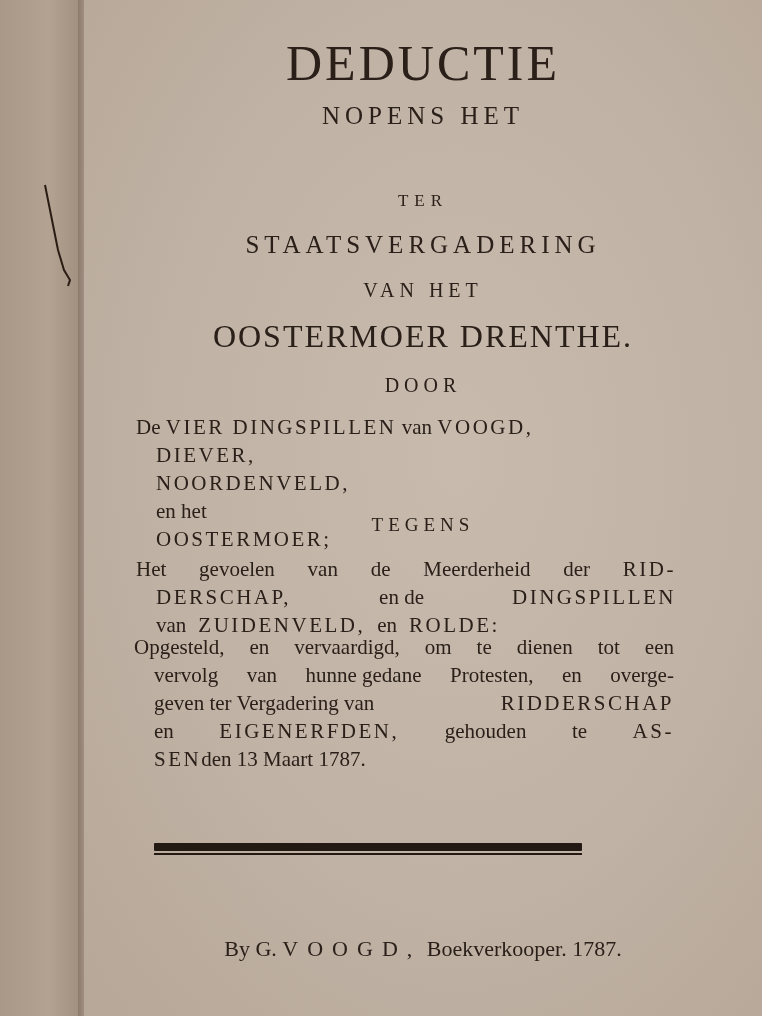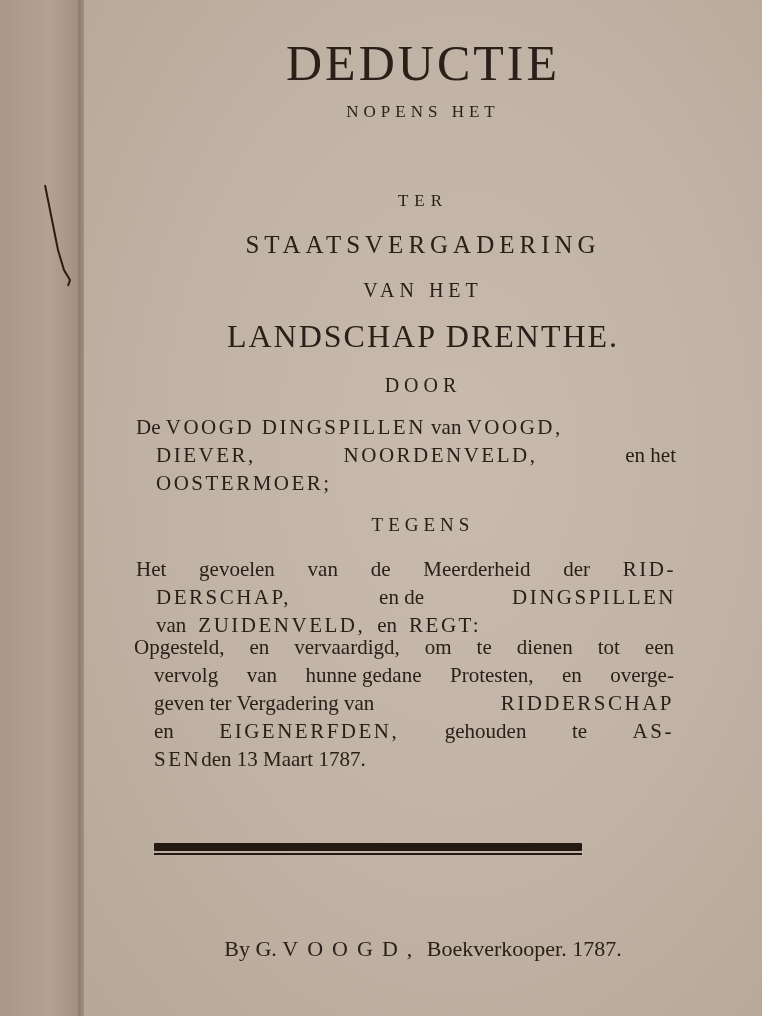--- a/index.html
+++ b/index.html
@@ -17,33 +17,33 @@
     position: absolute; left: 78px; top: 0; width: 8px; height: 1016px;
     background: linear-gradient(90deg, #8c7a6b 0%, #a6968a 100%);
   }
   .tear { position: absolute; left: 40px; top: 180px; width: 40px; height: 110px; }
   .title-page {
     position: absolute; left: 84px; top: 0; width: 678px; height: 1016px;
     background: radial-gradient(ellipse at 55% 45%, #c8bbae 0%, #c0b2a4 55%, #b6a798 100%);
   }
   .line { position: absolute; left: 0; width: 678px; text-align: center; white-space: nowrap; line-height: 1; }
   .t-main { top: 38px; font-size: 50px; letter-spacing: 3px; font-family: "Liberation Serif", serif; }
-  .t-sub1 { top: 103px; font-size: 17px; letter-spacing: 5px; font-family: "Liberation Serif", serif; }
+  .t-sub1 { top: 103px; font-size: 25px; letter-spacing: 5px; font-family: "Liberation Serif", serif; }
   .t-sub2 { top: 145px; font-size: 27px; letter-spacing: 3px; font-family: "Liberation Serif", serif; }
   .t-sub2 .sc { font-size: 18px; letter-spacing: 2px; }
   .t-ter { top: 192px; font-size: 17px; letter-spacing: 6px; font-family: "Liberation Serif", serif; }
   .t-staat { top: 232px; font-size: 25px; letter-spacing: 5px; font-family: "Liberation Serif", serif; }
   .t-van { top: 280px; font-size: 20px; letter-spacing: 5px; font-family: "Liberation Serif", serif; }
   .t-land { top: 320px; font-size: 32px; letter-spacing: 2px; font-family: "Liberation Serif", serif; }
   .t-door { top: 375px; font-size: 20px; letter-spacing: 5px; font-family: "Liberation Serif", serif; }
   .block { position: absolute; font-family: "Liberation Serif", serif; font-size: 21px; line-height: 28px; }
   .block .row { white-space: nowrap; display: flex; justify-content: space-between; }
   .caps { letter-spacing: 2.5px; }
   .b1 { left: 52px; top: 413px; width: 540px; }
-  .b1 .indent { padding-left: 20px; }
+  .b1 .indent { padding-left: 20px; flex-direction: column; }
   .t-tegens { top: 515px; font-size: 19px; letter-spacing: 5px; font-family: "Liberation Serif", serif; }
   .b2 { left: 52px; top: 555px; width: 540px; }
   .b2 .indent { padding-left: 20px; }
   .b3 { left: 50px; top: 633px; width: 540px; }
   .b3 .indent { padding-left: 20px; }
   .rule { position: absolute; left: 70px; top: 843px; width: 428px; }
   .rule .thick { height: 8px; background: #231a14; border-radius: 1px; }
   .rule .thin { height: 2px; background: #231a14; margin-top: 2px; }
   .t-meppel { top: 900px; font-size: 24px; letter-spacing: 15px; font-family: "Liberation Serif", serif; }
   .t-voogd { top: 938px; font-size: 22px; font-family: "Liberation Serif", serif; }
@@ -58,26 +58,26 @@
 </svg>
 <div class="gutter"></div>
 
 <div class="title-page">
 
   <div class="line t-main">DEDUCTIE</div>
   <div class="line t-sub1">NOPENS HET</div>
   <div class="line t-ter">TER</div>
   <div class="line t-staat">STAATSVERGADERING</div>
   <div class="line t-van">VAN HET</div>
-  <div class="line t-land">LANDSCHAP DRENTHE.</div>
+  <div class="line t-land">OOSTERMOER DRENTHE.</div>
   <div class="line t-door">DOOR</div>
 
   <div class="block b1">
     <div class="row">
-      <span><span>De </span><span class="caps">VOOGD DINGSPILLEN</span><span> van </span><span class="caps">VOOGD,</span></span>
+      <span><span>De </span><span class="caps">VIER DINGSPILLEN</span><span> van </span><span class="caps">VOOGD,</span></span>
     </div>
     <div class="row indent">
       <span class="caps">DIEVER,</span>
       <span class="caps">NOORDENVELD,</span>
       <span>en het</span>
     </div>
     <div class="row indent">
       <span class="caps">OOSTERMOER;</span>
     </div>
   </div>
@@ -96,21 +96,21 @@
     </div>
     <div class="row indent">
       <span class="caps">DERSCHAP,</span>
       <span>en de</span>
       <span class="caps">DINGSPILLEN</span>
     </div>
     <div class="row indent" style="justify-content:flex-start;gap:12px;">
       <span>van</span>
       <span class="caps">ZUIDENVELD,</span>
       <span>en</span>
-      <span class="caps">REGT:</span>
+      <span class="caps">ROLDE:</span>
     </div>
   </div>
 
   <div class="block b3">
     <div class="row">
       <span>Opgesteld,</span>
       <span>en</span>
       <span>vervaardigd,</span>
       <span>om</span>
       <span>te</span>

